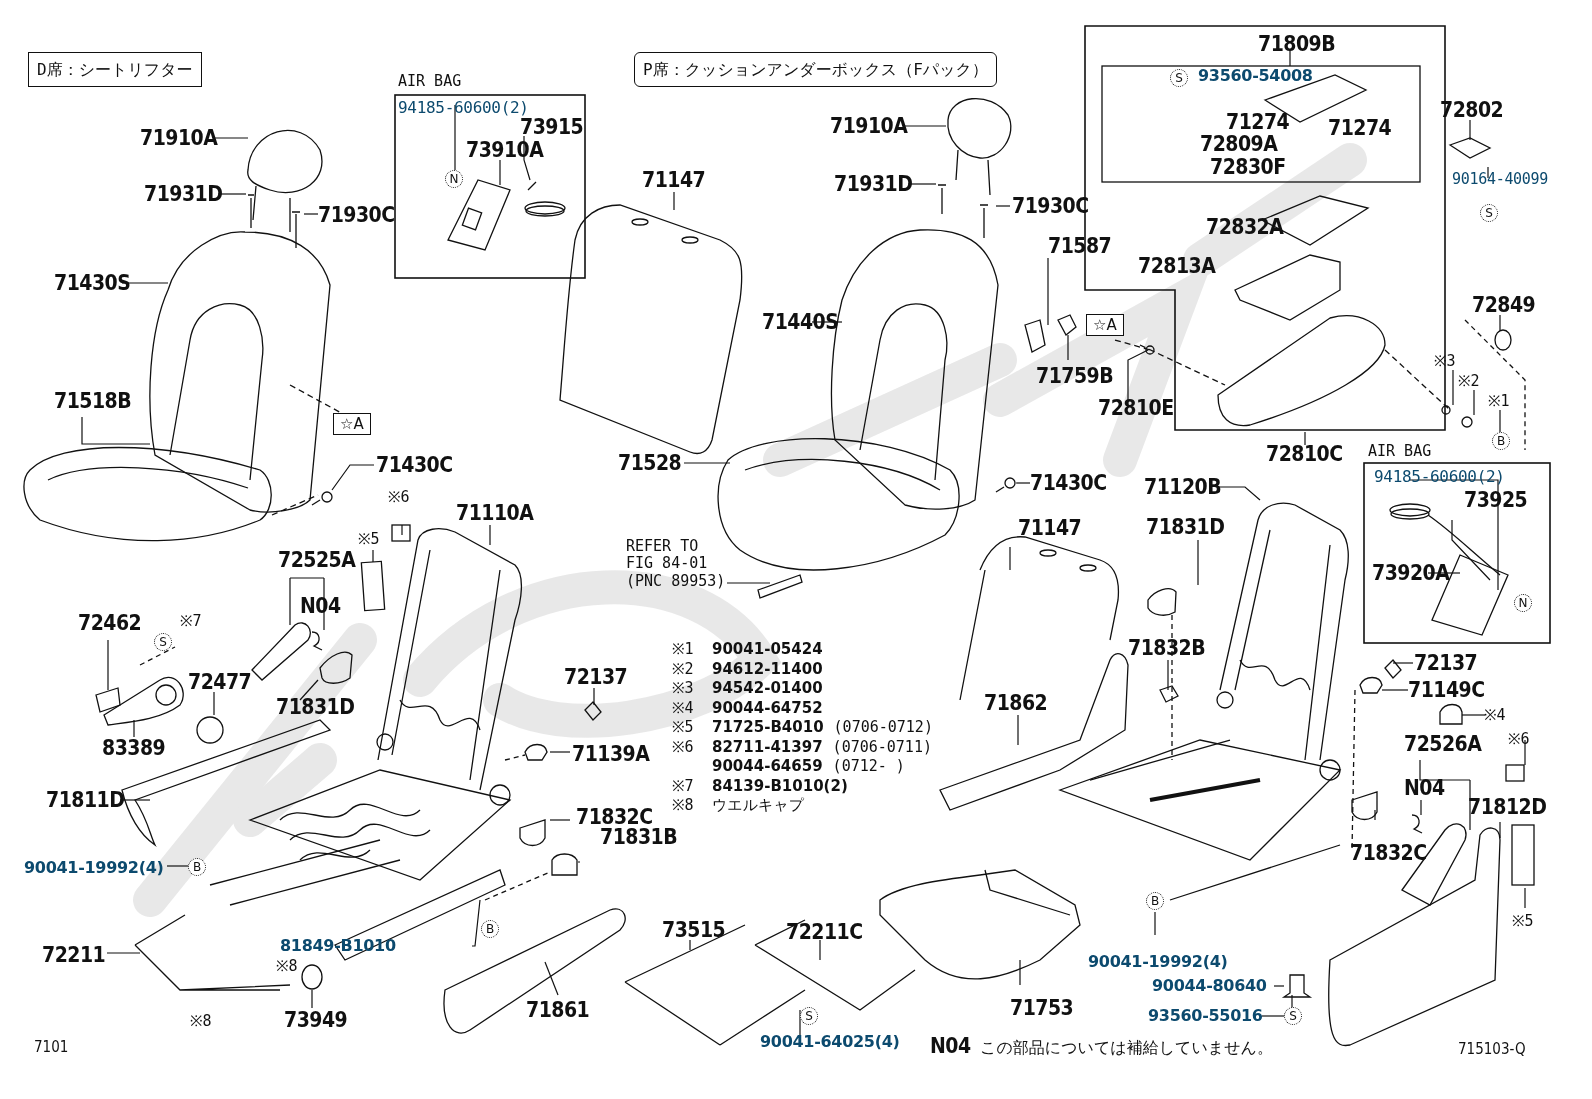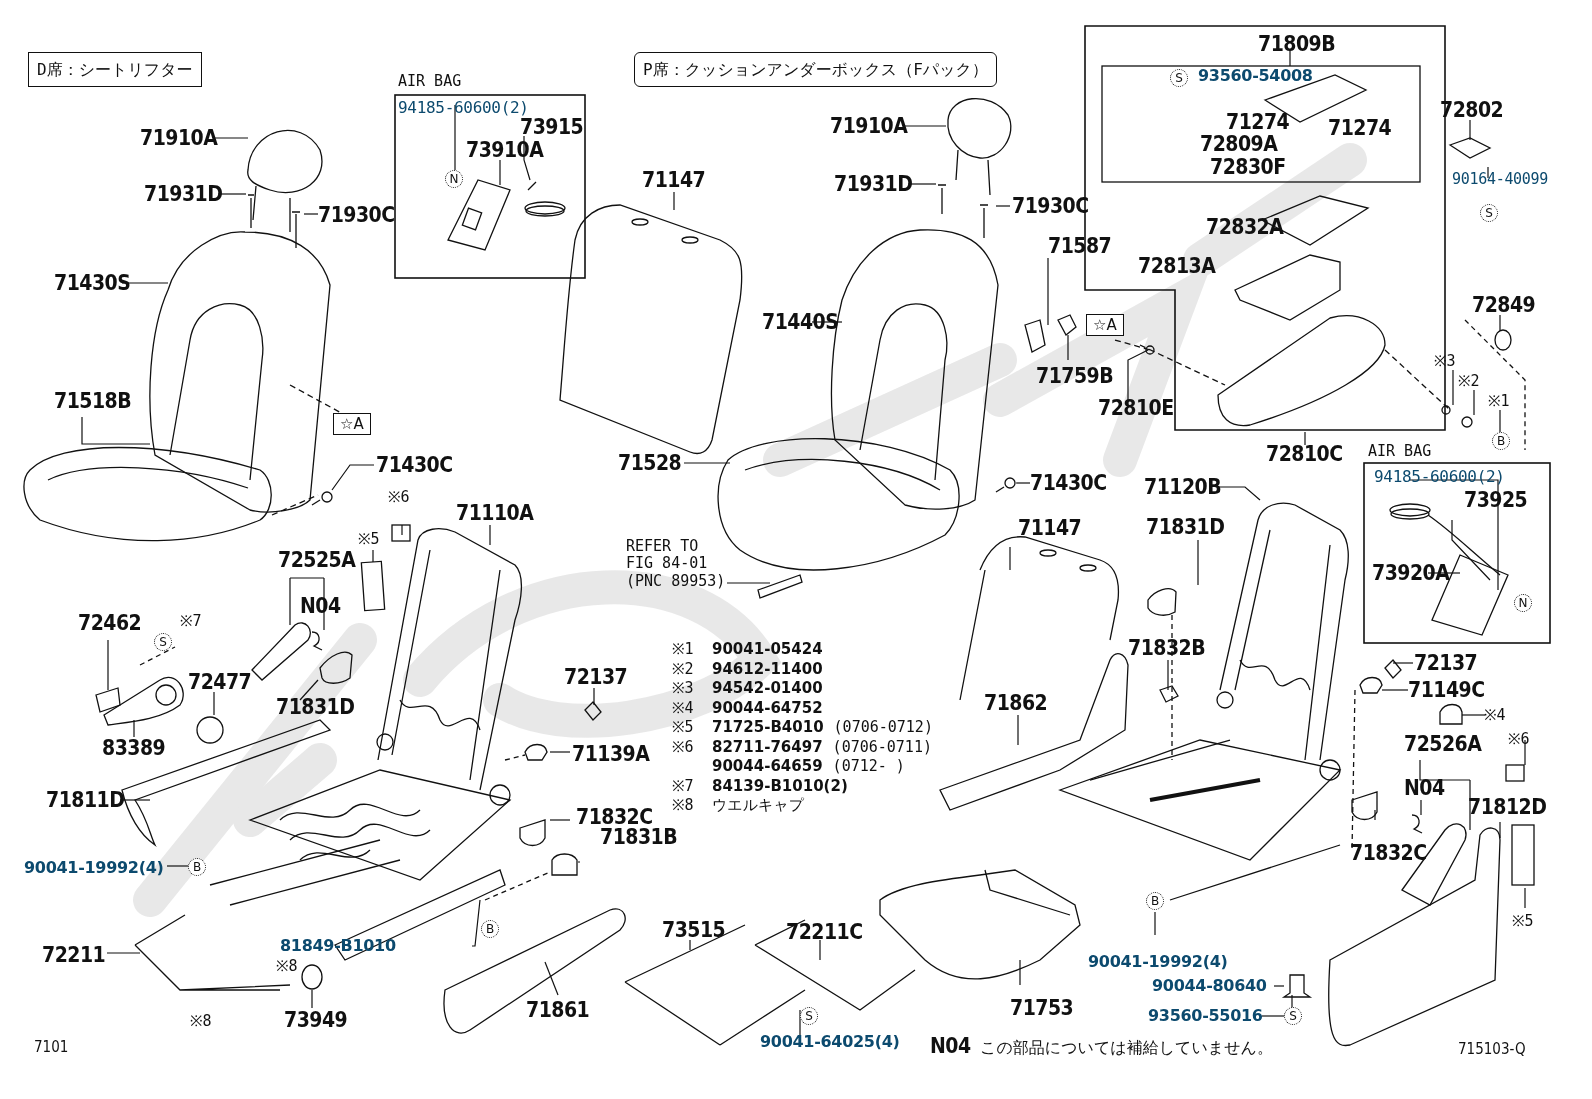--- a/index.html
+++ b/index.html
@@ -340,21 +340,21 @@
       <span class="v">90044-64752</span>
       <span class="r"></span>
     </div>
   <div class="legend-row">
       <span class="k">※5</span>
       <span class="v">71725-B4010</span>
       <span class="r">(0706-0712)</span>
     </div>
   <div class="legend-row">
       <span class="k">※6</span>
-      <span class="v">82711-76497</span>
+      <span class="v">82711-41397</span>
       <span class="r">(0706-0711)</span>
     </div>
   <div class="legend-row">
       <span class="k"></span>
       <span class="v">90044-64659</span>
       <span class="r">(0712-     )</span>
     </div>
   <div class="legend-row">
       <span class="k">※7</span>
       <span class="v">84139-B1010(2)</span>

